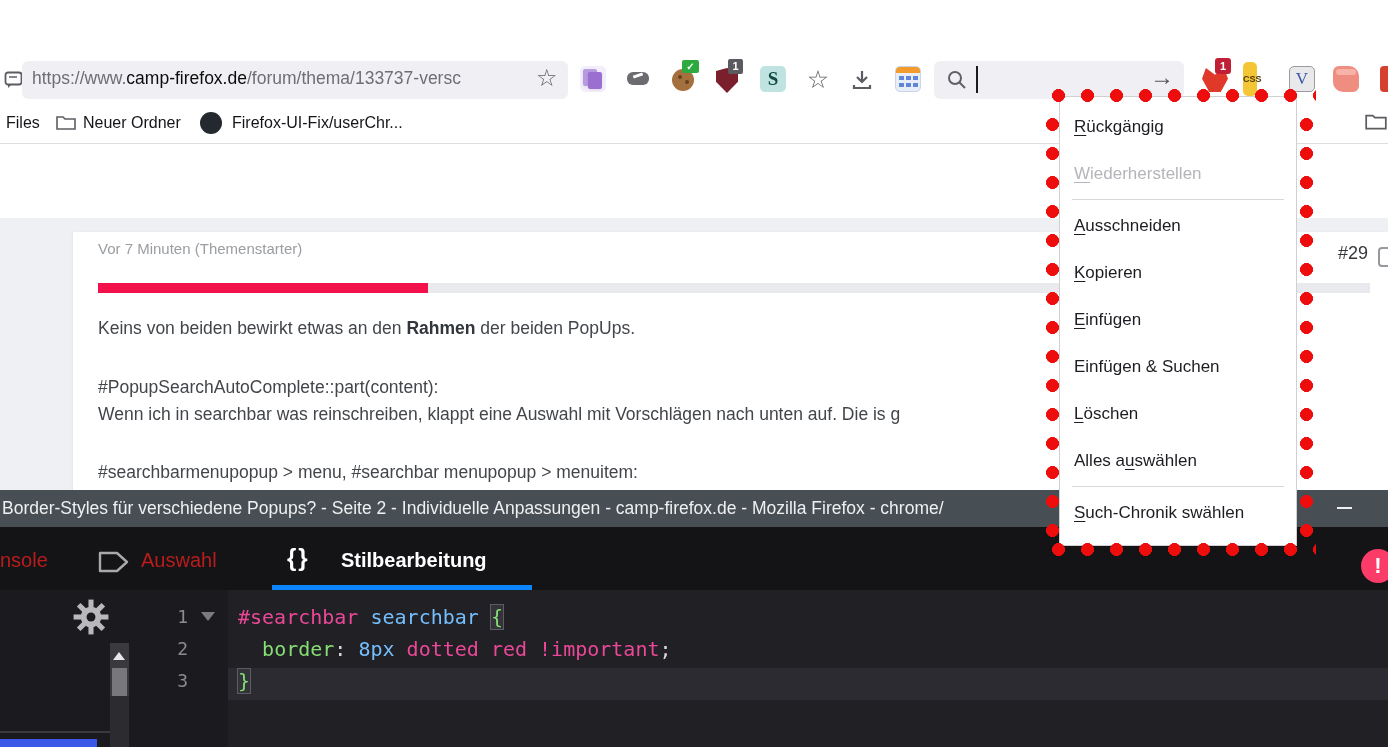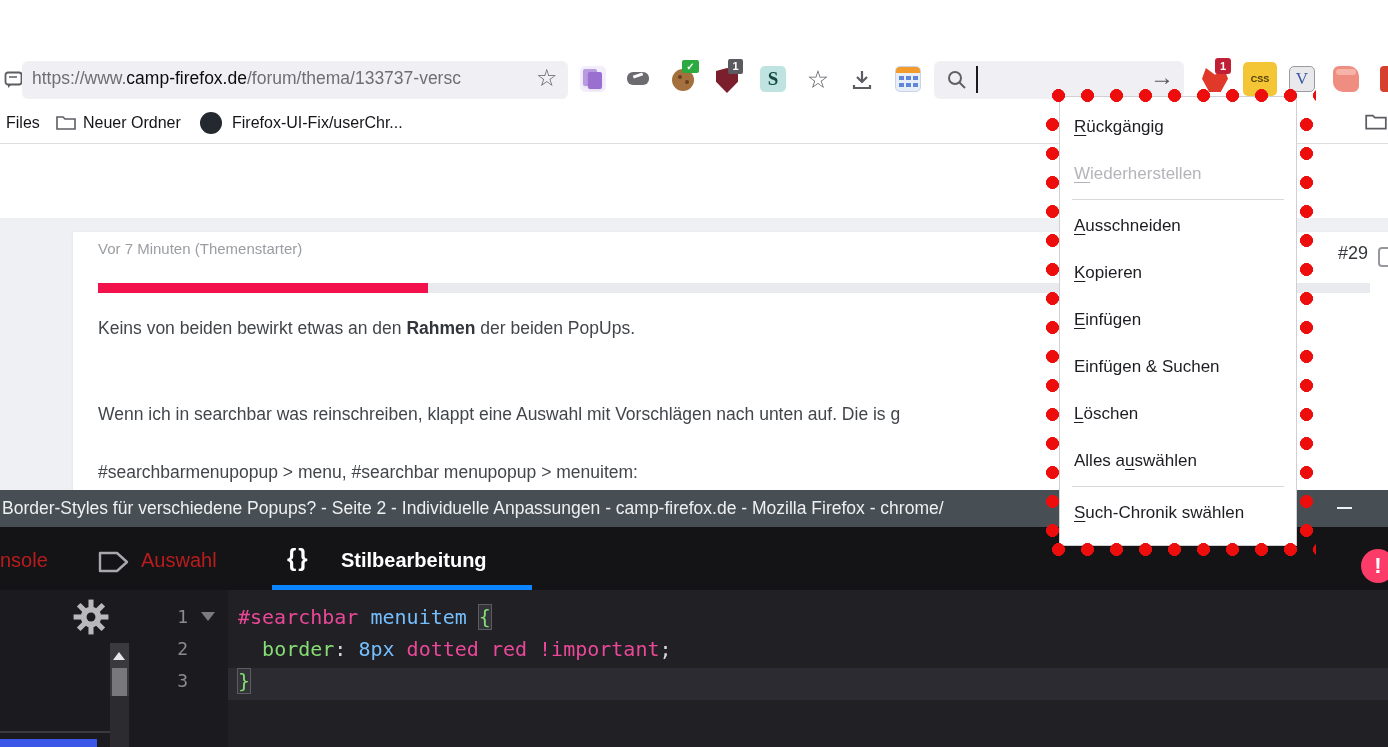--- a/index.html
+++ b/index.html
@@ -167,21 +167,21 @@
       <circle cx="9" cy="9" r="6" fill="none" stroke="#5f5f66" stroke-width="2"></circle>
       <line x1="13.5" y1="13.5" x2="19" y2="19" stroke="#5f5f66" stroke-width="2"></line>
     </svg>
     <div class="abs caret"></div>
     <div class="abs go-arrow">→</div>
 
     <div class="abs ext" style="left:1202px;">
       <div class="fox"></div>
       <div class="fox-badge">1</div>
     </div>
-    <div class="abs ext ext-css" style="left:1243px; width:34px; height:34px; top:62px;">CSS</div>
+    <div class="abs ext ext-css" style="left:1243px; width:14px; height:34px; top:62px;">CSS</div>
     <div class="abs ext ext-v" style="left:1289px;">V</div>
     <div class="abs ext ext-scroll" style="left:1333px;">
       <div class="curl"></div>
     </div>
     <div class="abs ext-partial"></div>
 
     <div class="abs bm-text" style="left:6px;">Files</div>
     <svg class="abs" style="left:55px; top:112px;" width="22" height="20" viewBox="0 0 22 20">
       <path class="folder-svg" d="M2 5 L2 17 L20 17 L20 7 L10 7 L8 5 Z" stroke="#5c5c63" fill="none" stroke-width="1.6"></path>
     </svg>
@@ -211,20 +211,21 @@
 
   <div class="abs page-bg"></div>
   <div class="abs card"></div>
   <div class="abs post-meta">Vor 7 Minuten (Themenstarter)</div>
   <div class="abs post-num">#29</div>
   <div class="abs edge-icon"></div>
   <div class="abs pbar-track">
     <div class="pbar-fill"></div>
   </div>
   <div class="abs post-p" style="top:318px;"><span>Keins von beiden bewirkt etwas an den </span><span class="bold">Rahmen</span><span> der beiden PopUps.</span></div>
+  <div class="abs post-p" style="top:377px;">#PopupSearchAutoComplete::part(content):</div>
   <div class="abs post-p" style="top:404px;">Wenn ich in searchbar was reinschreiben, klappt eine Auswahl mit Vorschlägen nach unten auf. Die is g</div>
   <div class="abs post-p" style="top:462px;">#searchbarmenupopup &gt; menu, #searchbar menupopup &gt; menuitem:</div>
 
   <div class="abs titlebar"></div>
   <div class="abs title-text">Border-Styles für verschiedene Popups? - Seite 2 - Individuelle Anpassungen - camp-firefox.de - Mozilla Firefox - chrome/</div>
   <div class="abs min-btn"></div>
 
   <div class="abs dt-tabs"></div>
   <div class="abs dt-tab" style="left:0px;">nsole</div>
   <svg class="abs" style="left:97px; top:549px;" width="34" height="26" viewBox="0 0 34 26">
@@ -260,21 +261,21 @@
       <div class="sb-trackdark"></div>
     </div>
     <div class="sb-divider"></div>
     <div class="blue-bar"></div>
 
     <div class="gutter-num" style="top:16px;">1</div>
     <div class="gutter-num" style="top:48px;">2</div>
     <div class="gutter-num" style="top:80px;">3</div>
     <div class="fold" style="top:22px;"></div>
 
-    <div class="code-line" style="top:15px;"><span class="tk-pink">#searchbar</span><span> </span><span class="tk-blue">menuitem</span><span> </span><span class="tk-brace">{</span></div>
+    <div class="code-line" style="top:15px;"><span class="tk-pink">#searchbar</span><span> </span><span class="tk-blue">searchbar</span><span> </span><span class="tk-brace">{</span></div>
     <div class="code-line" style="top:47px;"><span>  </span><span class="tk-green">border</span><span class="tk-plain">: </span><span class="tk-blue">8px</span><span> </span><span class="tk-pink">dotted</span><span> </span><span class="tk-pink">red</span><span> </span><span class="tk-pink">!important</span><span class="tk-plain">;</span></div>
     <div class="code-line" style="top:79px;"><span class="tk-brace">}</span></div>
   </div>
 
   <div class="abs menu-panel">
     <div id="menu-items">
         <div class="menu-item"><span></span><span class="mi-key">R</span><span>ückgängig</span></div>
         <div class="menu-item disabled"><span></span><span class="mi-key">W</span><span>iederherstellen</span></div>
         <div class="menu-sep"></div>
         <div class="menu-item"><span></span><span class="mi-key">A</span><span>usschneiden</span></div>

